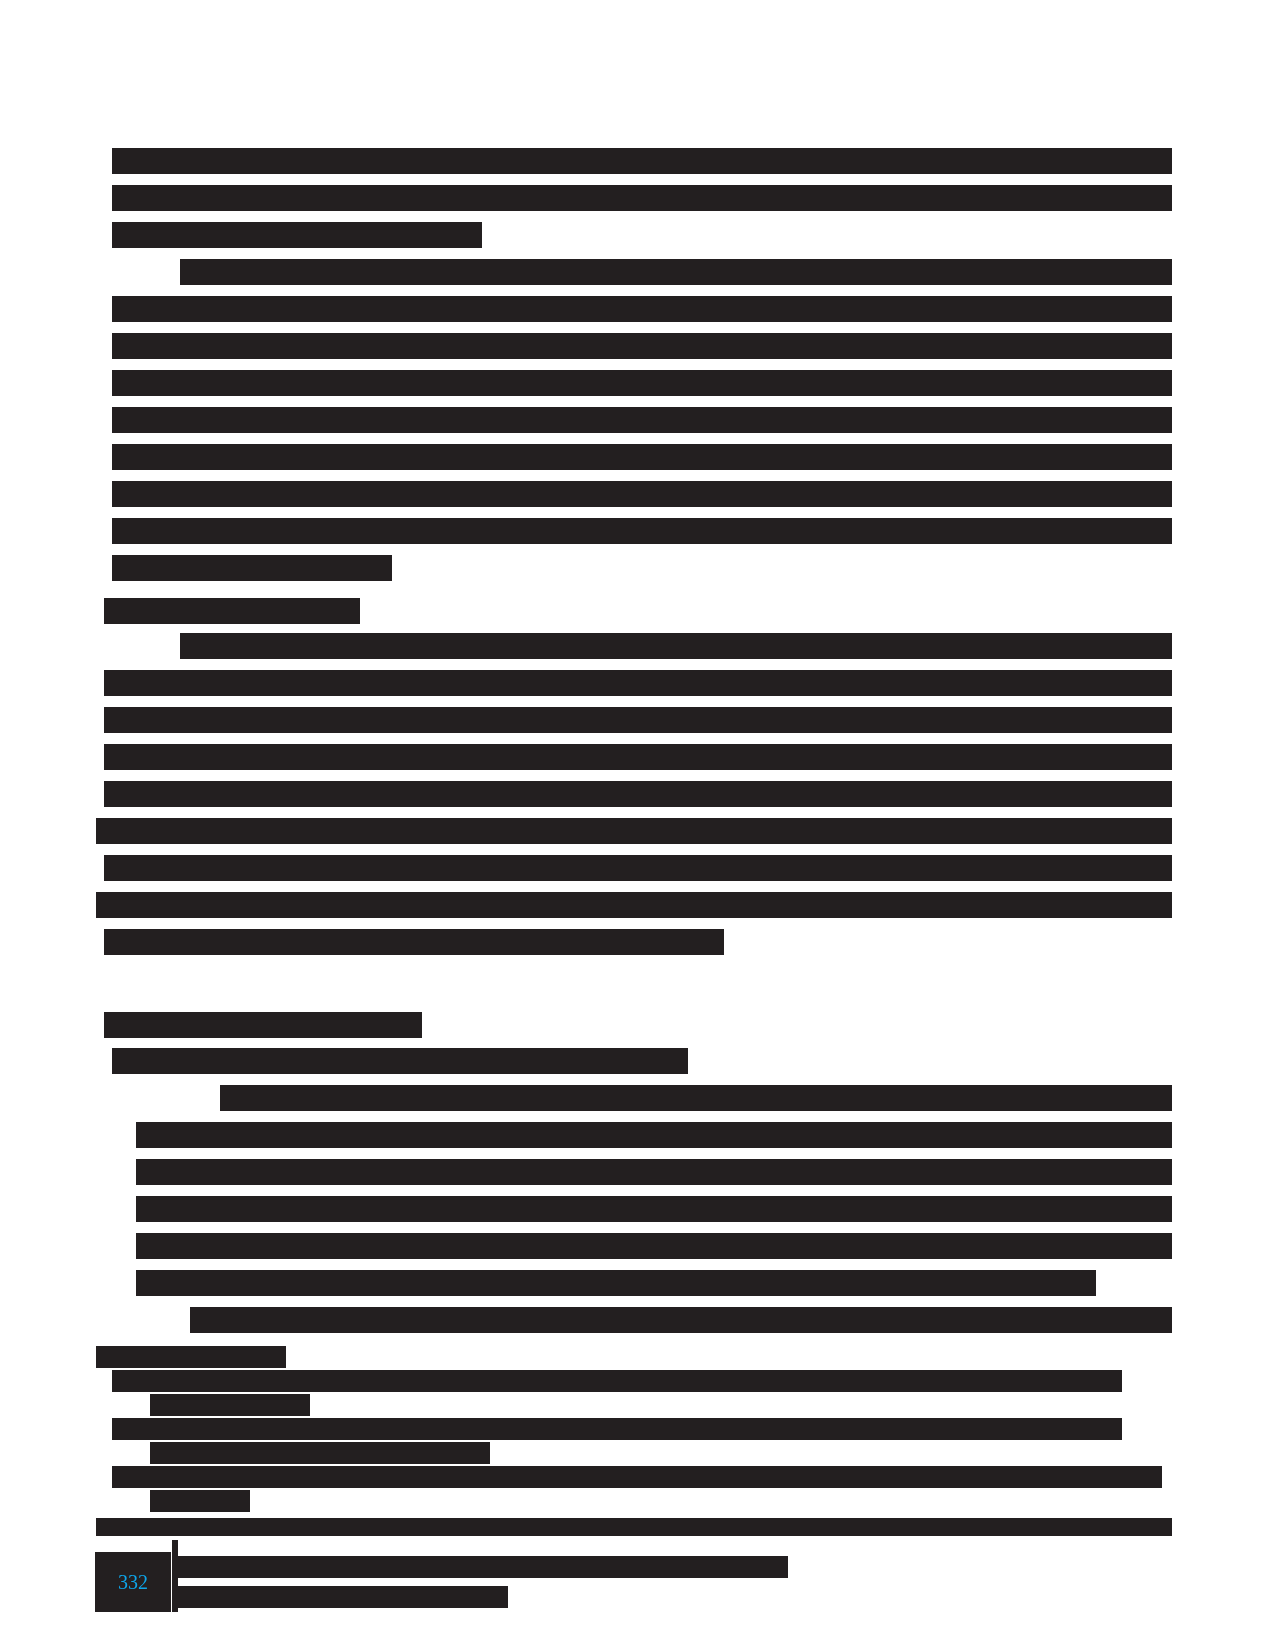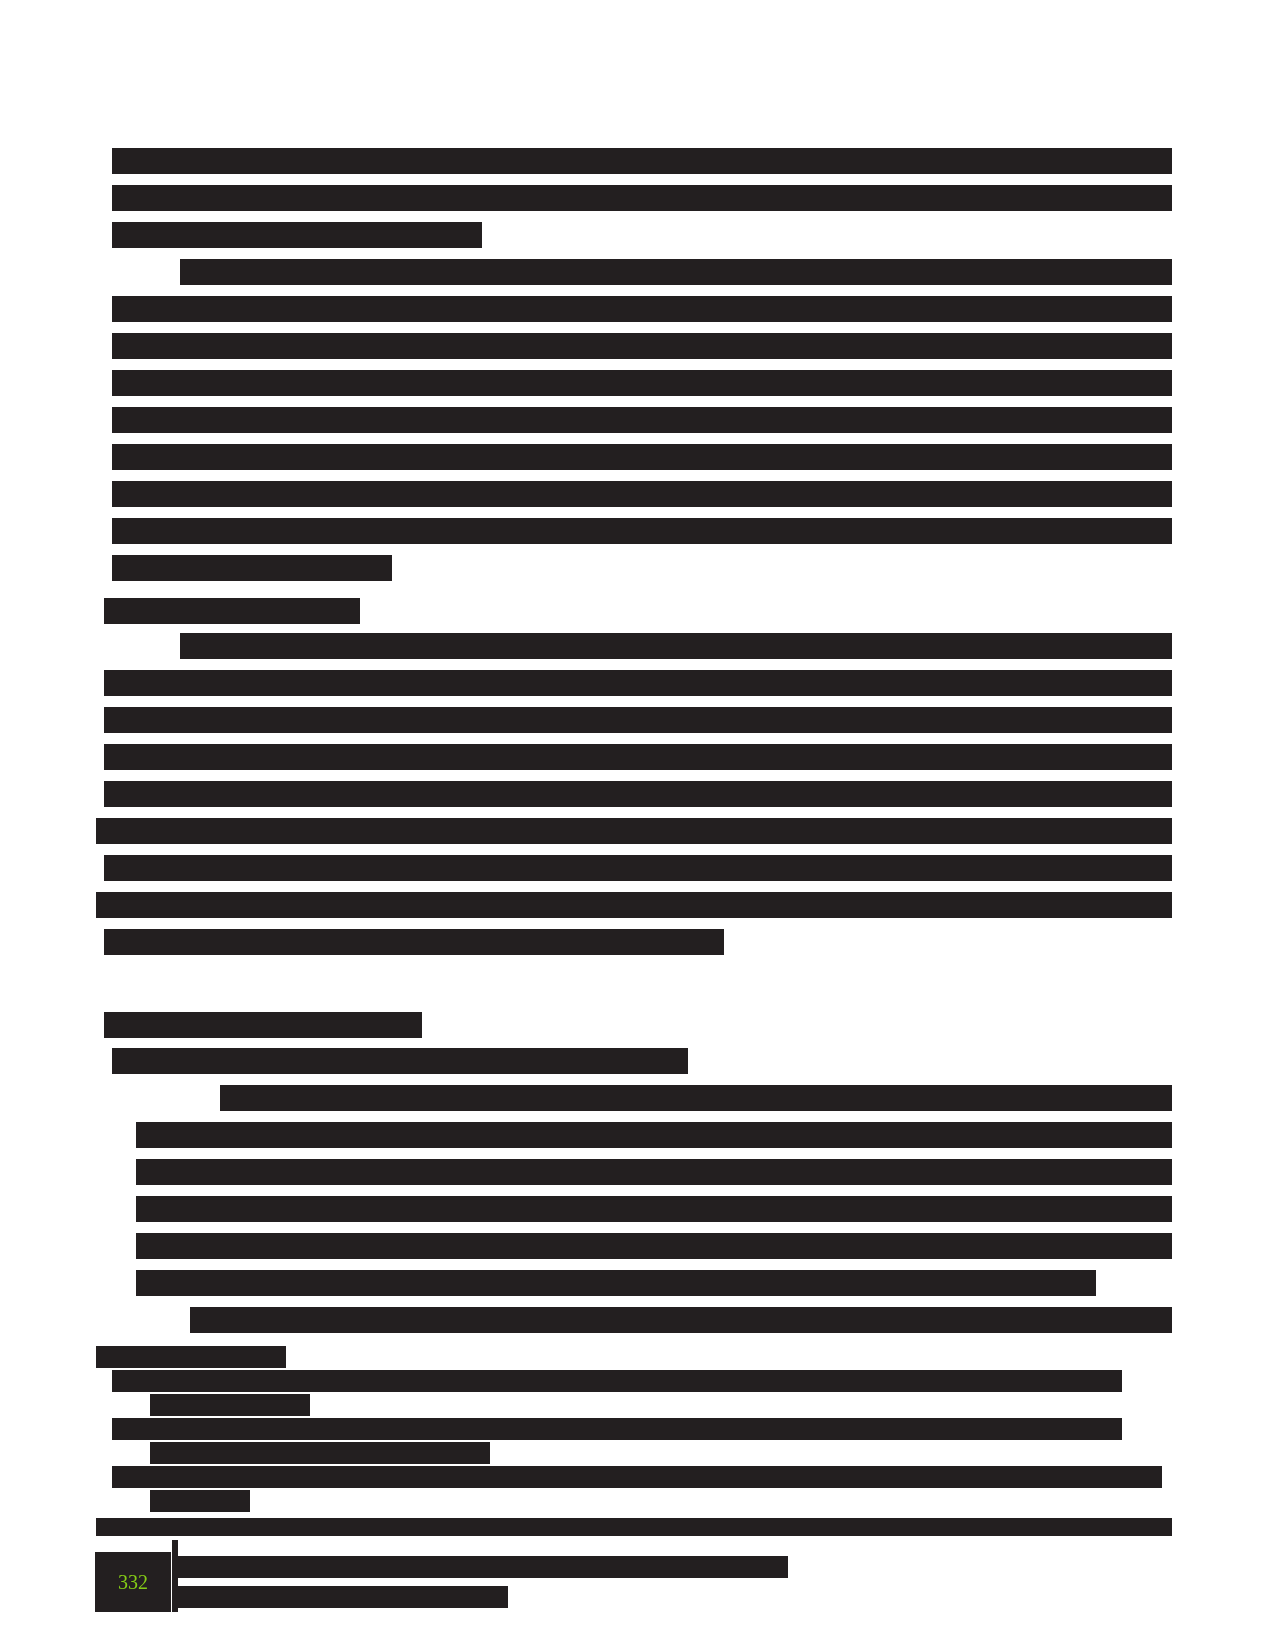--- a/index.html
+++ b/index.html
@@ -1,20 +1,20 @@
 <!DOCTYPE html>
 <html><head>
 <meta charset="utf-8">
 <style>
   html,body{margin:0;padding:0;background:#fff;}
   body{width:1275px;height:1650px;position:relative;overflow:hidden;font-family:"Liberation Serif",serif;}
   .line{position:absolute;background:#231f20;height:26px;}
   .line.sm{height:22px;}
   .rule{position:absolute;background:#231f20;}
-  .pageno{position:absolute;left:95px;top:1552px;width:76px;height:60px;background:#231f20;color:#84cc16;font-size:20px;display:flex;align-items:center;justify-content:center;}
+  .pageno{position:absolute;left:95px;top:1552px;width:76px;height:60px;background:#231f20;color:#0ea5e9;font-size:20px;display:flex;align-items:center;justify-content:center;}
 </style>
 </head>
 <body>
 
 <div id="doc">
     <div class="line" style="top: 148px; left: 112px; width: 1060px;"></div>
     <div class="line" style="top: 185px; left: 112px; width: 1060px;"></div>
     <div class="line" style="top: 222px; left: 112px; width: 370px;"></div>
     <div class="line" style="top: 259px; left: 180px; width: 992px;"></div>
     <div class="line" style="top: 296px; left: 112px; width: 1060px;"></div>

